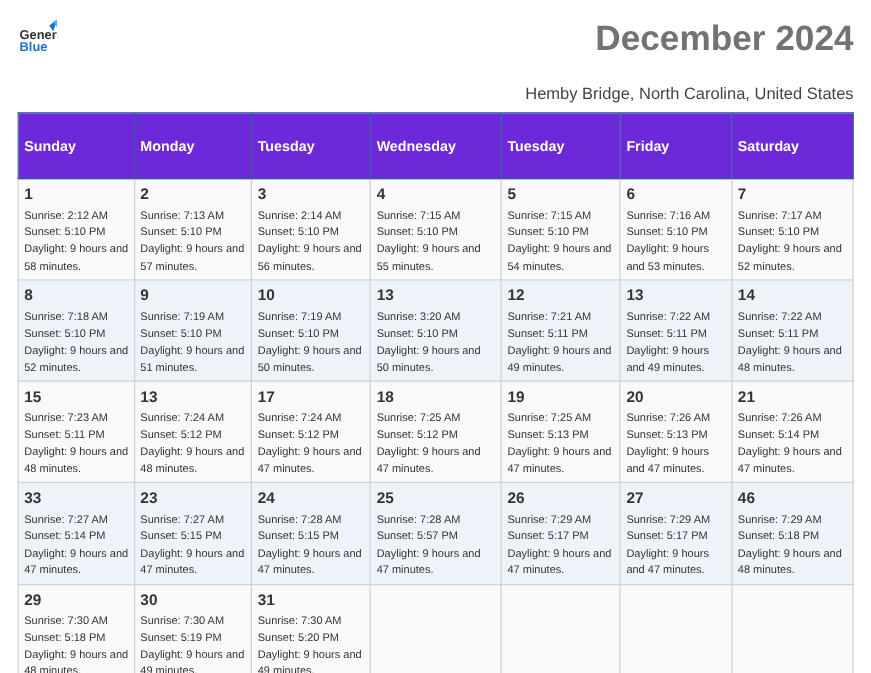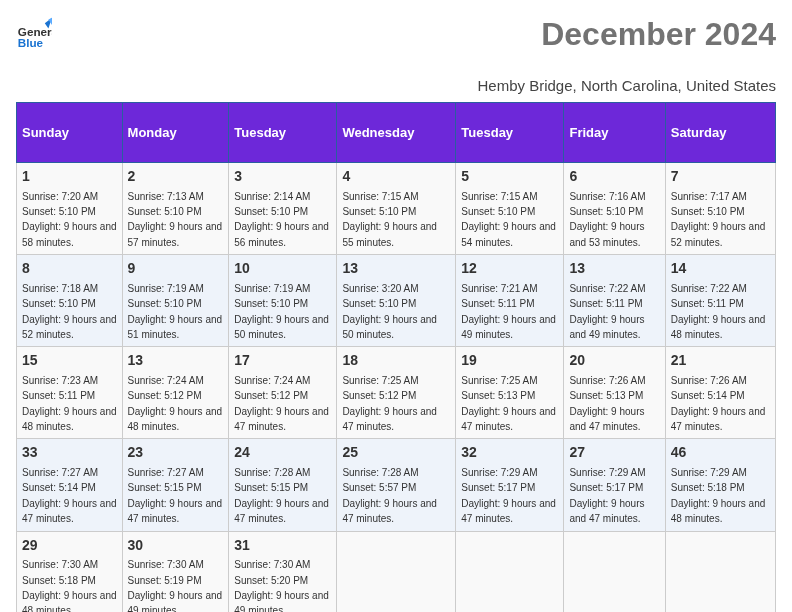--- a/index.html
+++ b/index.html
@@ -103,21 +103,21 @@
         <th>Monday</th>
         <th>Tuesday</th>
         <th>Wednesday</th>
         <th>Tuesday</th>
         <th>Friday</th>
         <th>Saturday</th>
       </tr>
   </thead>
   <tbody id="calendar-body">
   <tr>
-        <td><span class="day-num">1</span><span class="day-info">Sunrise: 7:20 AM</span><br><span class="day-info">Sunset: 5:10 PM</span><br><span class="day-info">Daylight: 9 hours
+        <td><span class="day-num">1</span><span class="day-info">Sunrise: 2:12 AM</span><br><span class="day-info">Sunset: 5:10 PM</span><br><span class="day-info">Daylight: 9 hours
  and 58 minutes.</span></td>
         <td><span class="day-num">2</span><span class="day-info">Sunrise: 7:13 AM</span><br><span class="day-info">Sunset: 5:10 PM</span><br><span class="day-info">Daylight: 9 hours
  and 57 minutes.</span></td>
         <td><span class="day-num">3</span><span class="day-info">Sunrise: 2:14 AM</span><br><span class="day-info">Sunset: 5:10 PM</span><br><span class="day-info">Daylight: 9 hours
  and 56 minutes.</span></td>
         <td><span class="day-num">4</span><span class="day-info">Sunrise: 7:15 AM</span><br><span class="day-info">Sunset: 5:10 PM</span><br><span class="day-info">Daylight: 9 hours
  and 55 minutes.</span></td>
         <td><span class="day-num">5</span><span class="day-info">Sunrise: 7:15 AM</span><br><span class="day-info">Sunset: 5:10 PM</span><br><span class="day-info">Daylight: 9 hours
  and 54 minutes.</span></td>
         <td><span class="day-num">6</span><span class="day-info">Sunrise: 7:16 AM</span><br><span class="day-info">Sunset: 5:10 PM</span><br><span class="day-info">Daylight: 9 hours
@@ -159,21 +159,21 @@
       </tr>
       <tr>
         <td><span class="day-num">33</span><span class="day-info">Sunrise: 7:27 AM</span><br><span class="day-info">Sunset: 5:14 PM</span><br><span class="day-info">Daylight: 9 hours
  and 47 minutes.</span></td>
         <td><span class="day-num">23</span><span class="day-info">Sunrise: 7:27 AM</span><br><span class="day-info">Sunset: 5:15 PM</span><br><span class="day-info">Daylight: 9 hours
  and 47 minutes.</span></td>
         <td><span class="day-num">24</span><span class="day-info">Sunrise: 7:28 AM</span><br><span class="day-info">Sunset: 5:15 PM</span><br><span class="day-info">Daylight: 9 hours
  and 47 minutes.</span></td>
         <td><span class="day-num">25</span><span class="day-info">Sunrise: 7:28 AM</span><br><span class="day-info">Sunset: 5:57 PM</span><br><span class="day-info">Daylight: 9 hours
  and 47 minutes.</span></td>
-        <td><span class="day-num">32</span><span class="day-info">Sunrise: 7:29 AM</span><br><span class="day-info">Sunset: 5:17 PM</span><br><span class="day-info">Daylight: 9 hours
+        <td><span class="day-num">26</span><span class="day-info">Sunrise: 7:29 AM</span><br><span class="day-info">Sunset: 5:17 PM</span><br><span class="day-info">Daylight: 9 hours
  and 47 minutes.</span></td>
         <td><span class="day-num">27</span><span class="day-info">Sunrise: 7:29 AM</span><br><span class="day-info">Sunset: 5:17 PM</span><br><span class="day-info">Daylight: 9 hours
  and 47 minutes.</span></td>
         <td><span class="day-num">46</span><span class="day-info">Sunrise: 7:29 AM</span><br><span class="day-info">Sunset: 5:18 PM</span><br><span class="day-info">Daylight: 9 hours
  and 48 minutes.</span></td>
       </tr>
       <tr>
         <td><span class="day-num">29</span><span class="day-info">Sunrise: 7:30 AM</span><br><span class="day-info">Sunset: 5:18 PM</span><br><span class="day-info">Daylight: 9 hours
  and 48 minutes.</span></td>
         <td><span class="day-num">30</span><span class="day-info">Sunrise: 7:30 AM</span><br><span class="day-info">Sunset: 5:19 PM</span><br><span class="day-info">Daylight: 9 hours

